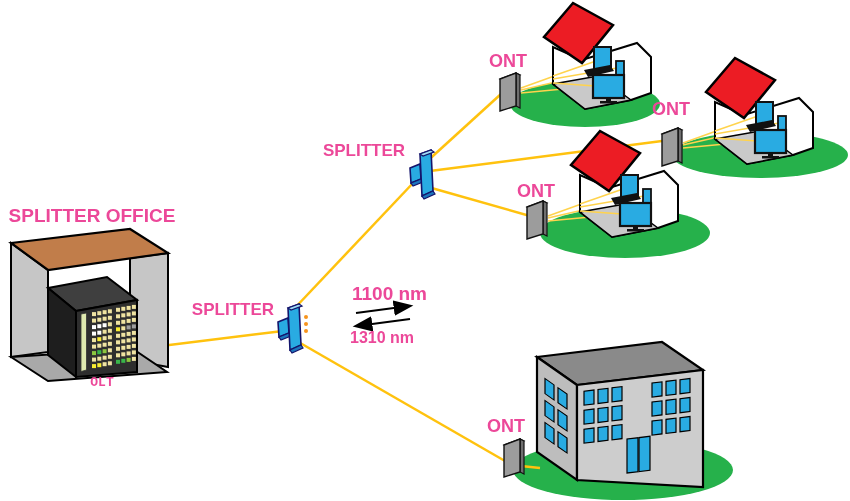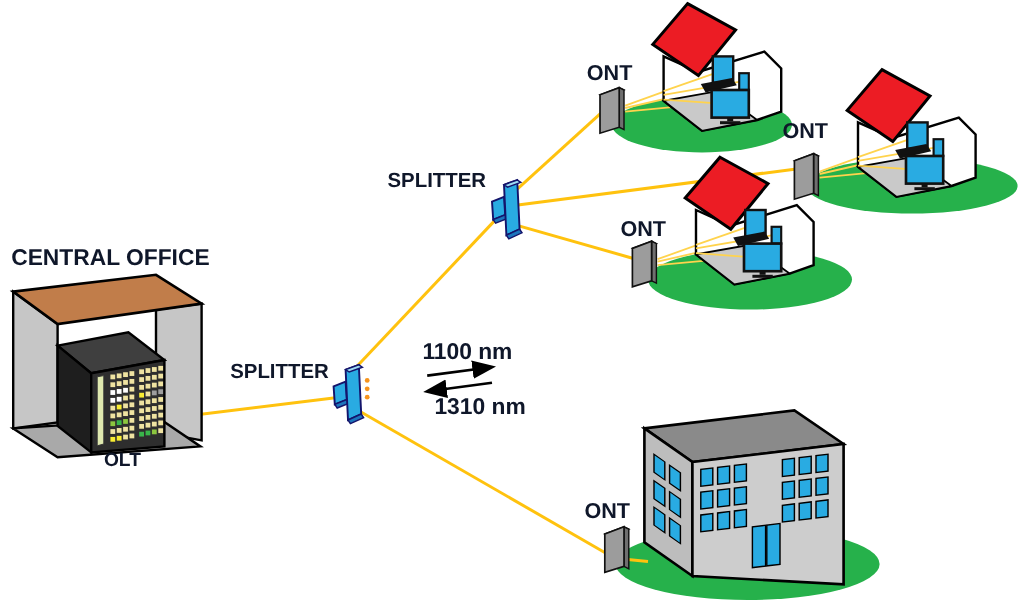--- a/index.html
+++ b/index.html
@@ -2,21 +2,21 @@
 <html><head>
 <meta charset="utf-8">
 <style>
   html,body{margin:0;padding:0;background:#ffffff;}
   #stage{
     position:relative;width:850px;height:501px;background:#ffffff;overflow:hidden;
     font-family:"Liberation Sans", sans-serif;
   }
   #art{position:absolute;left:0;top:0;}
   .lbl{
-    position:absolute;color:#0f172a;font-weight:bold;line-height:1.05;
+    position:absolute;color:#ec4899;font-weight:bold;line-height:1.05;
     white-space:nowrap;font-family:"Liberation Sans", sans-serif;
   }
   .c{text-align:center;} .r{text-align:right;}
 </style>
 </head>
 <body>
 
 <div id="stage">
 
 <svg id="art" width="850" height="501" viewBox="0 0 850 501">
@@ -230,24 +230,24 @@
           </g>
     </g>
   </g>
 
   <g stroke="#000" stroke-width="2.2">
     <line x1="356" y1="313" x2="409" y2="306" marker-end="url(#ah)"></line>
     <line x1="410" y1="319" x2="357" y2="326" marker-end="url(#ah)"></line>
   </g>
 </svg>
 
-<div class="lbl c" style="left:2px;   top:206px; width:180px; font-size:19px;">CENTRAL OFFICE</div>
-<div class="lbl c" style="left:70px;  top:376px; width:64px;  font-size:16px;">OLT</div>
+<div class="lbl c" style="left:2px;   top:206px; width:180px; font-size:19px;">SPLITTER OFFICE</div>
+<div class="lbl c" style="left:70px;  top:376px; width:64px;  font-size:13px;font-family:Liberation Mono, monospace;">OLT</div>
 <div class="lbl r" style="left:180px; top:301px; width:94px;  font-size:17px;">SPLITTER</div>
 <div class="lbl c" style="left:316px; top:142px; width:96px;  font-size:17px;">SPLITTER</div>
 <div class="lbl c" style="left:484px; top:52px;  width:48px;  font-size:18px;">ONT</div>
 <div class="lbl c" style="left:647px; top:100px; width:48px;  font-size:18px;">ONT</div>
 <div class="lbl c" style="left:512px; top:182px; width:48px;  font-size:18px;">ONT</div>
 <div class="lbl c" style="left:482px; top:417px; width:48px;  font-size:18px;">ONT</div>
 <div class="lbl" style="left:352px; top:284px; font-size:19px;">1100 nm</div>
-<div class="lbl" style="left:362px; top:330px; font-size:19px;">1310 nm</div>
+<div class="lbl" style="left:350px; top:330px; font-size:16px;">1310 nm</div>
 
 </div>
 
 </body></html>

